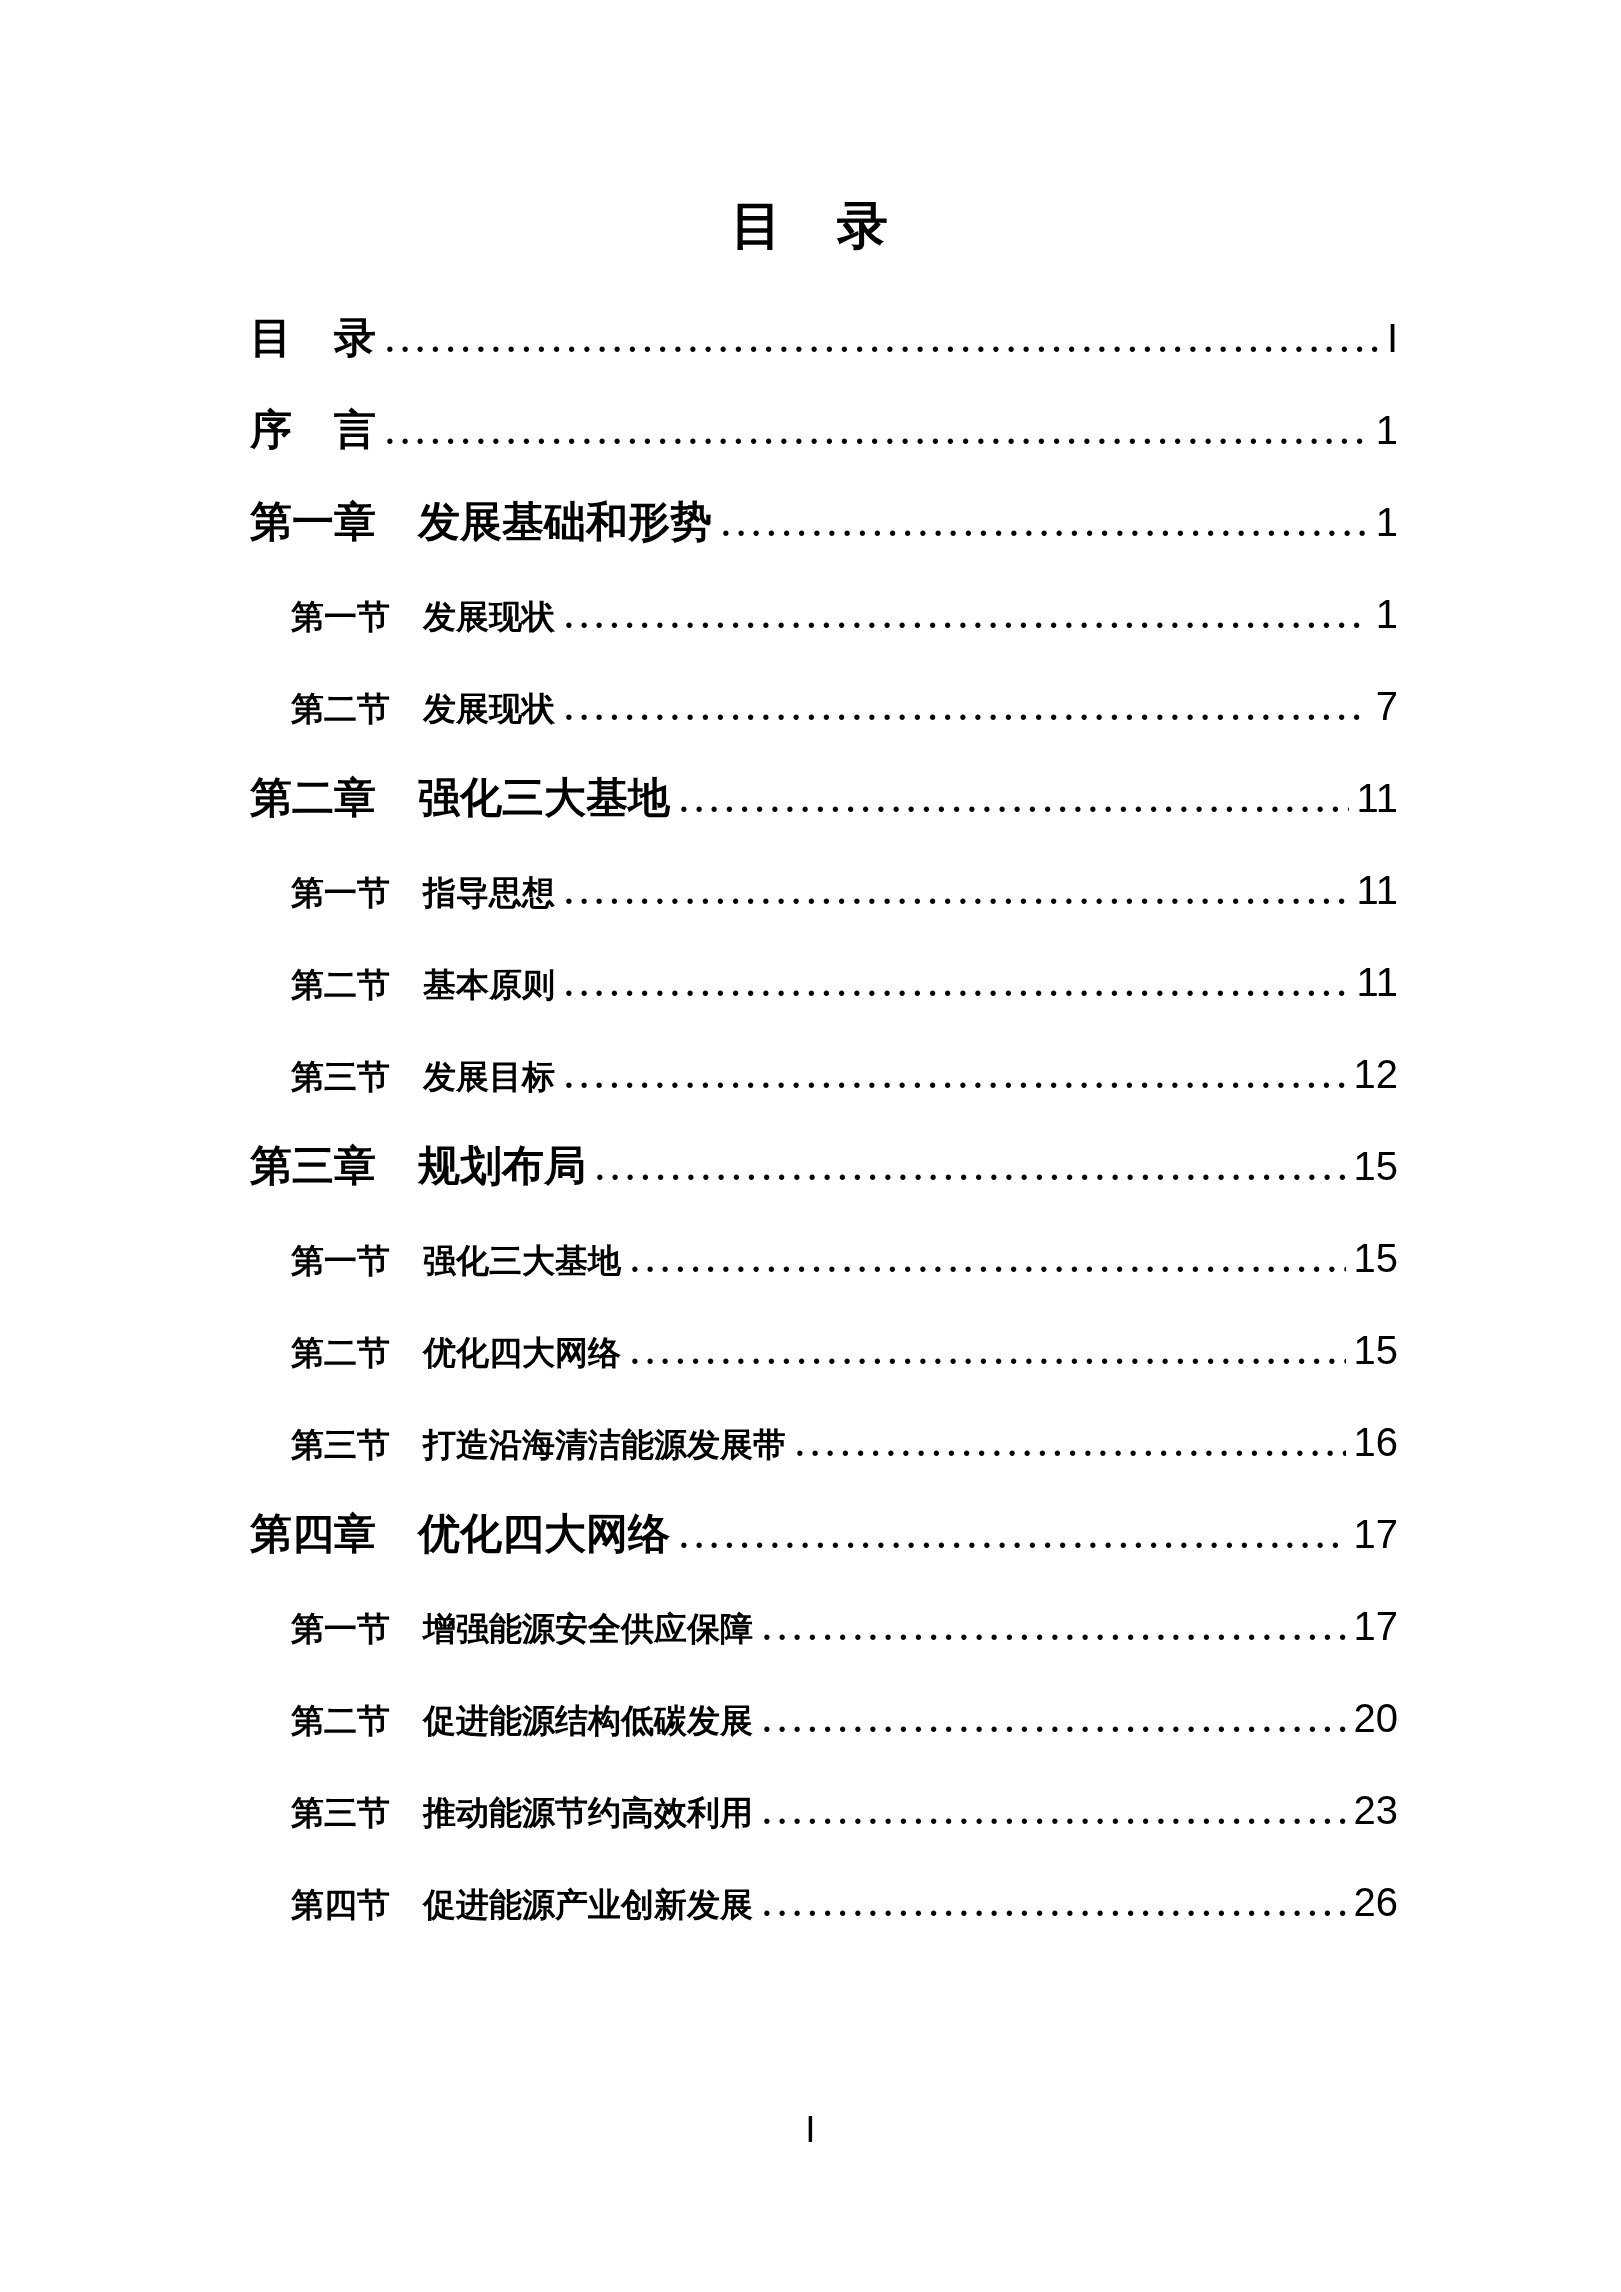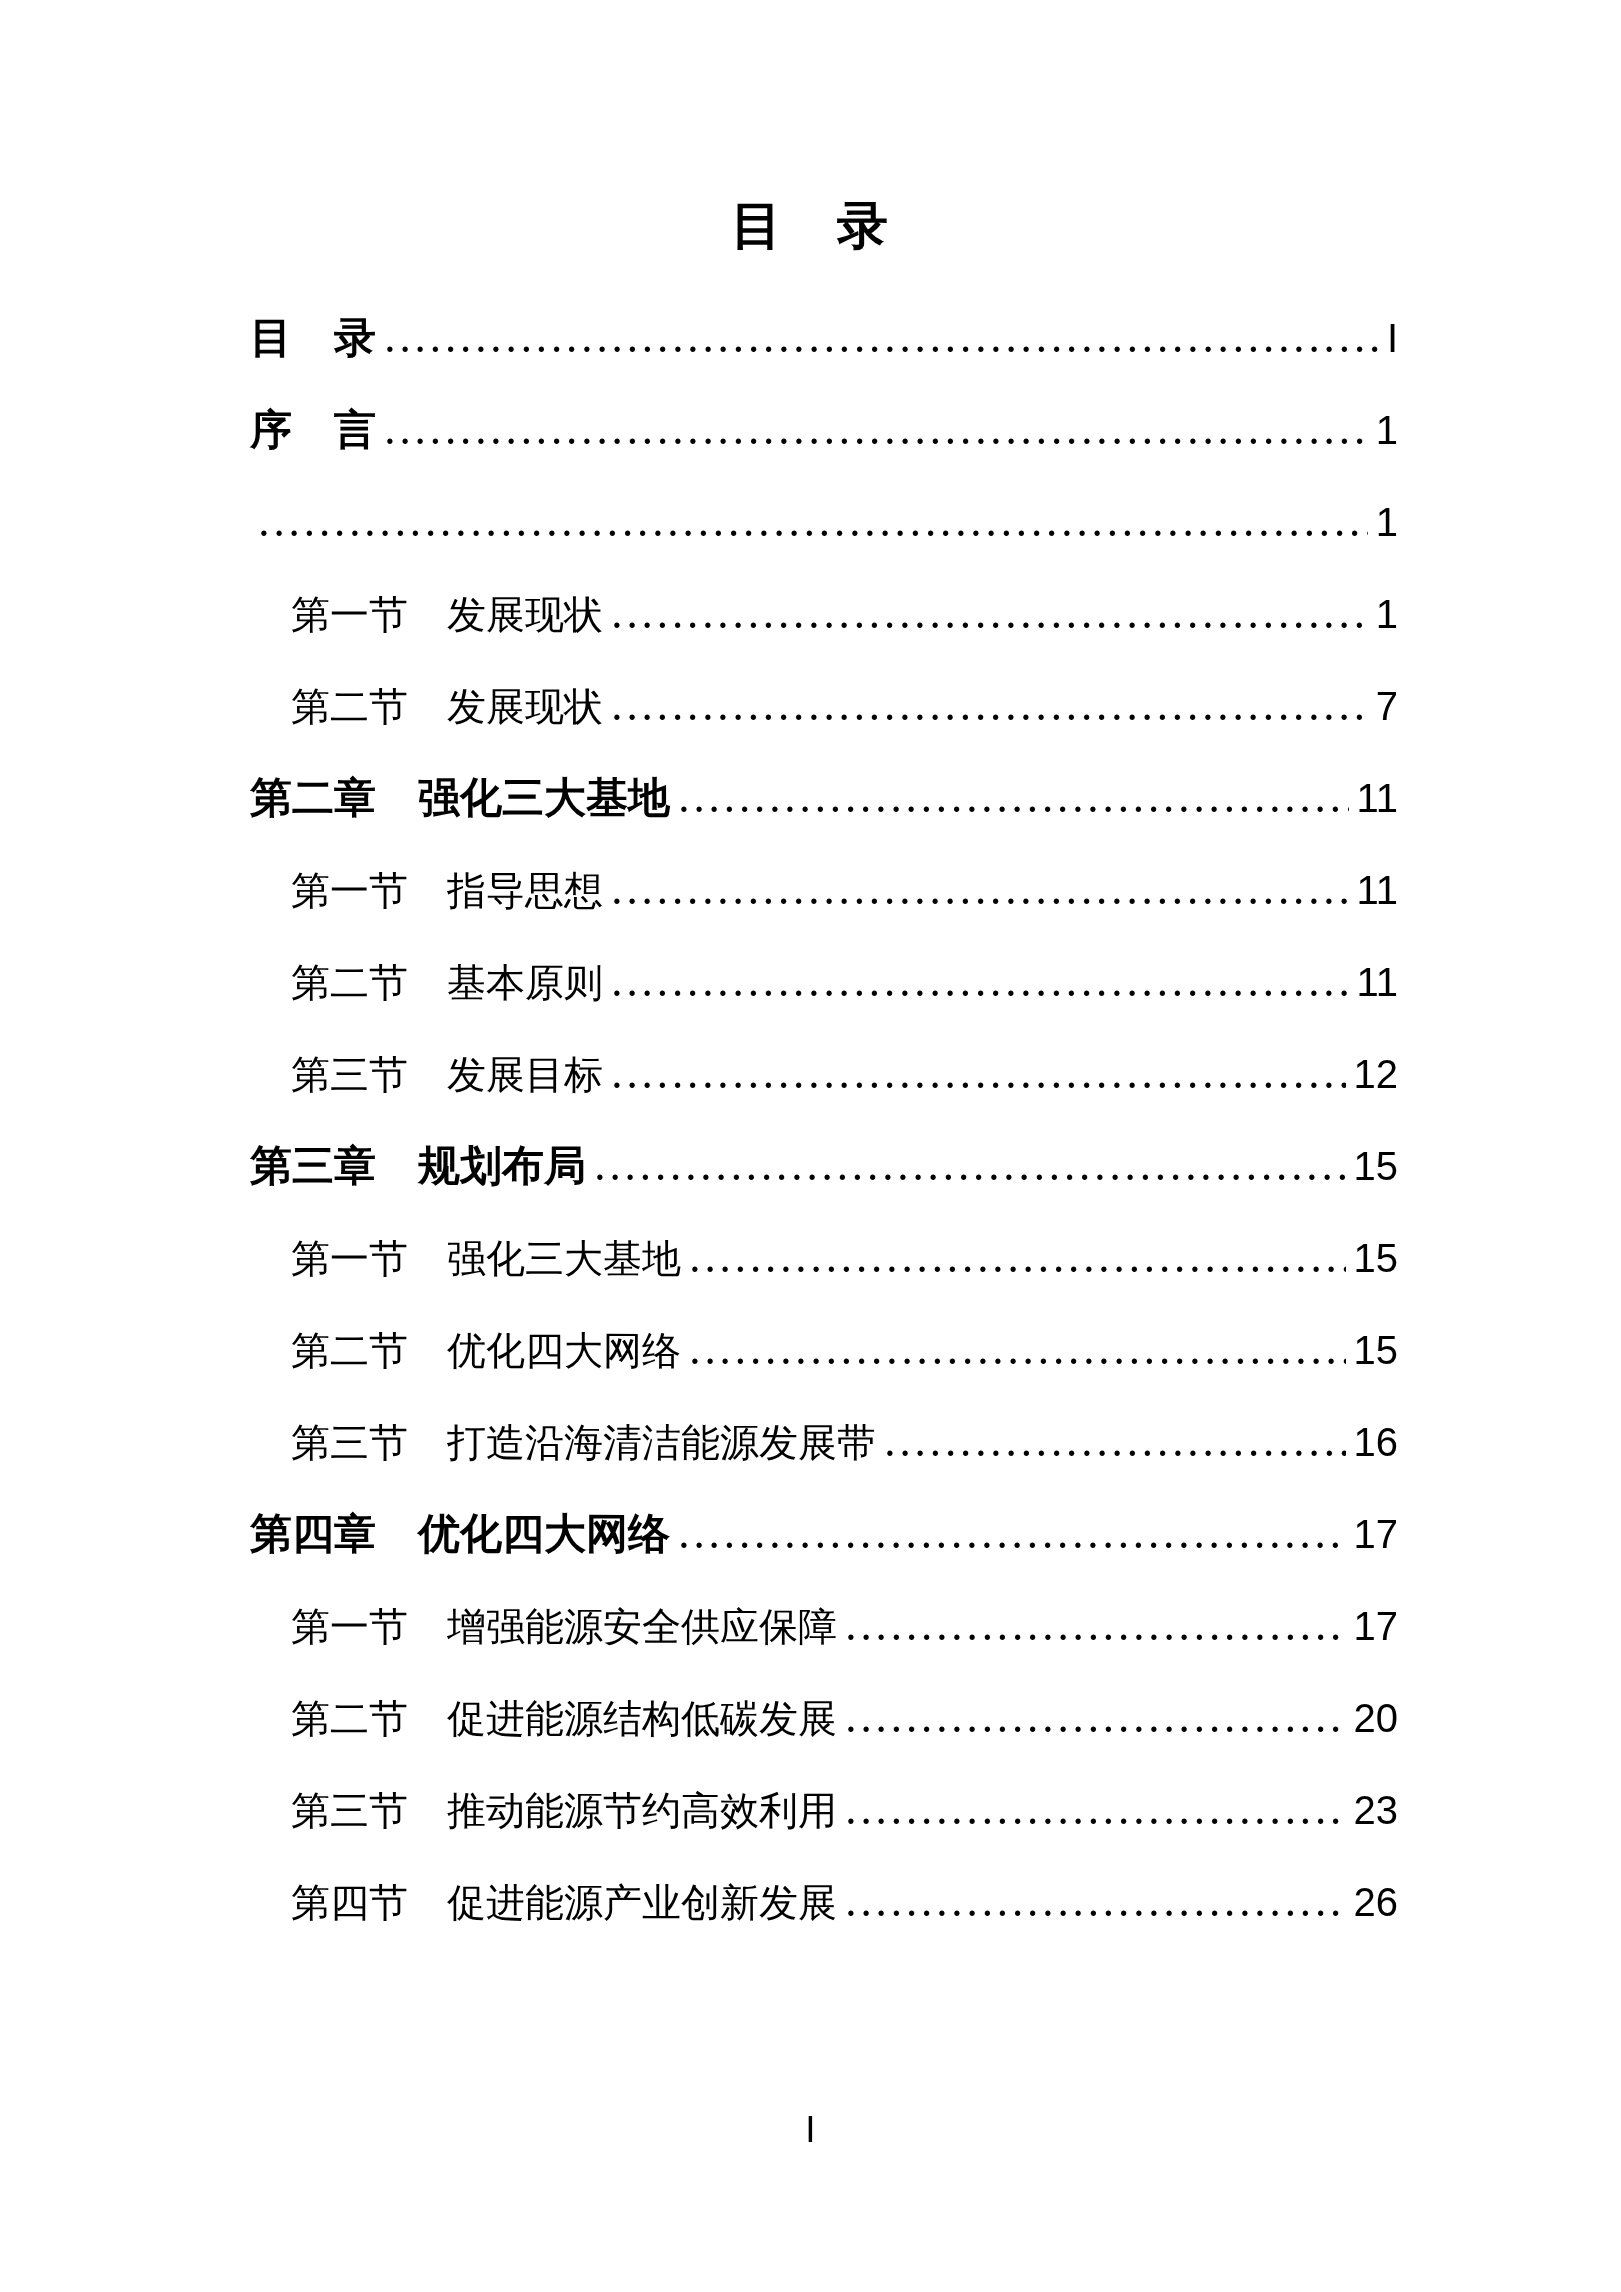--- a/index.html
+++ b/index.html
@@ -45,22 +45,22 @@
   }
   .row.front .text,
   .row.chapter .text {
     font-weight: bold;
     font-size: 42px;
   }
   .row.section {
     padding-left: 41px;
   }
   .row.section .text {
-    font-weight: normal;
-    font-size: 39px;
+    font-weight: bold;
+    font-size: 33px;
   }
   .leader {
     flex: 1;
     overflow: hidden;
     white-space: nowrap;
     margin-left: 9.8px;
     margin-right: 7.8px;
     line-height: 92px;
   }
   .leader::after {
@@ -100,20 +100,21 @@
     <span class="pagenum">I</span>
   </div>
 
   <div class="row front">
     <span class="text">序　言</span>
     <span class="leader"></span>
     <span class="pagenum">1</span>
   </div>
 
   <div class="row chapter">
+    <span class="text">第一章　发展基础和形势</span>
     <span class="leader"></span>
     <span class="pagenum">1</span>
   </div>
 
   <div class="row section">
     <span class="text">第一节　发展现状</span>
     <span class="leader"></span>
     <span class="pagenum">1</span>
   </div>
 

